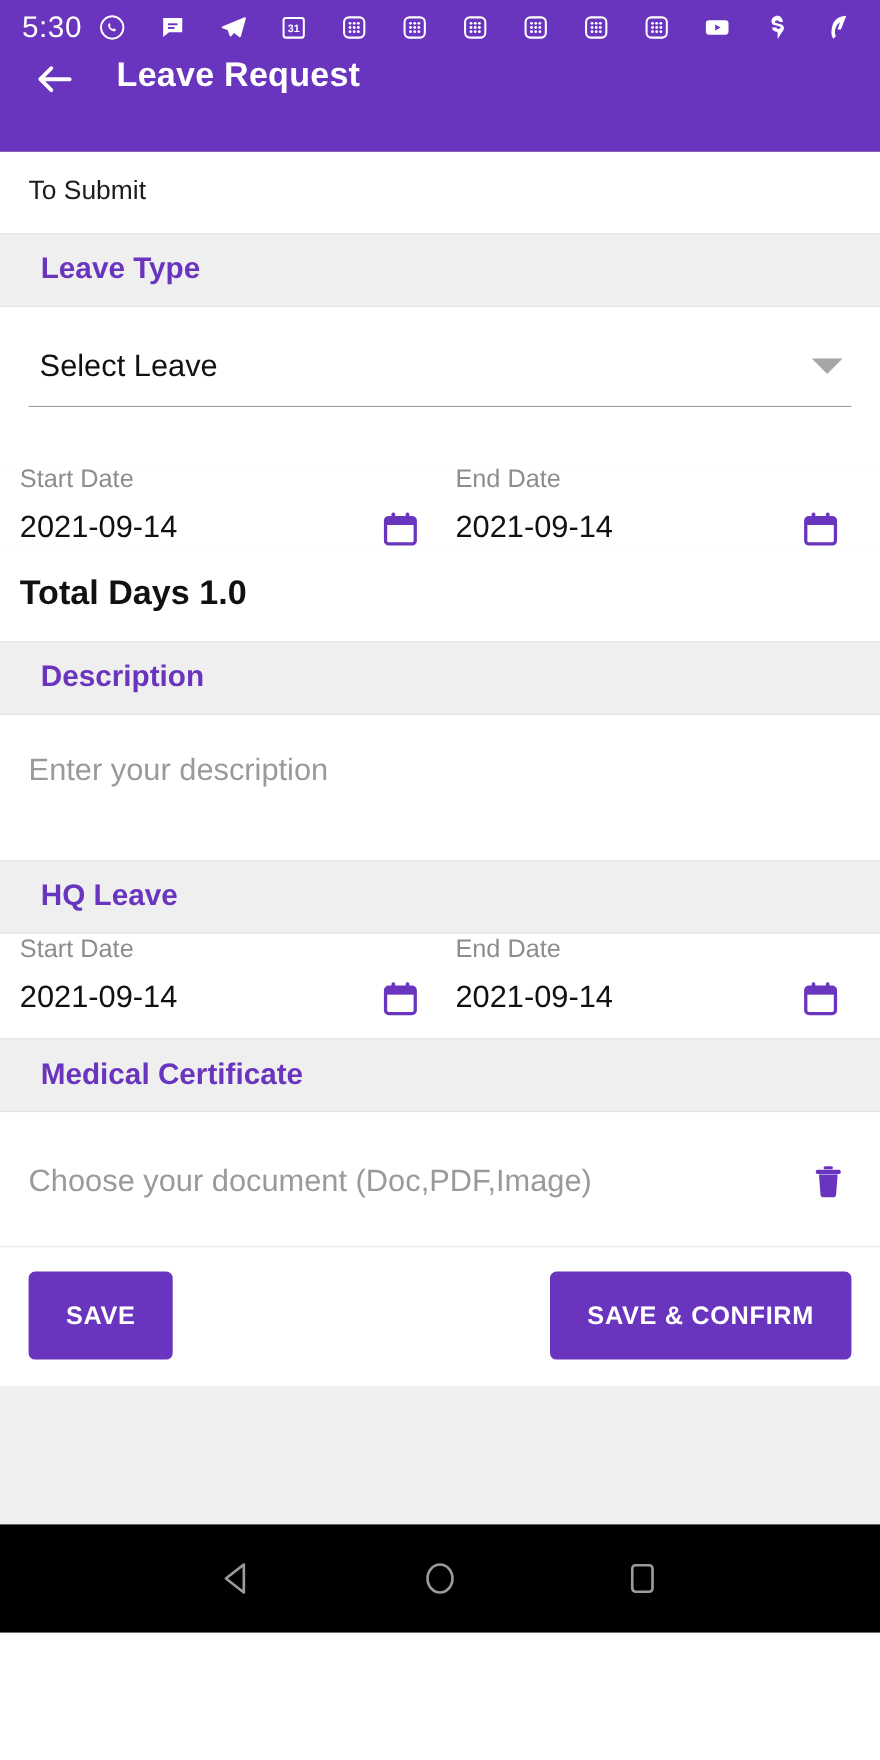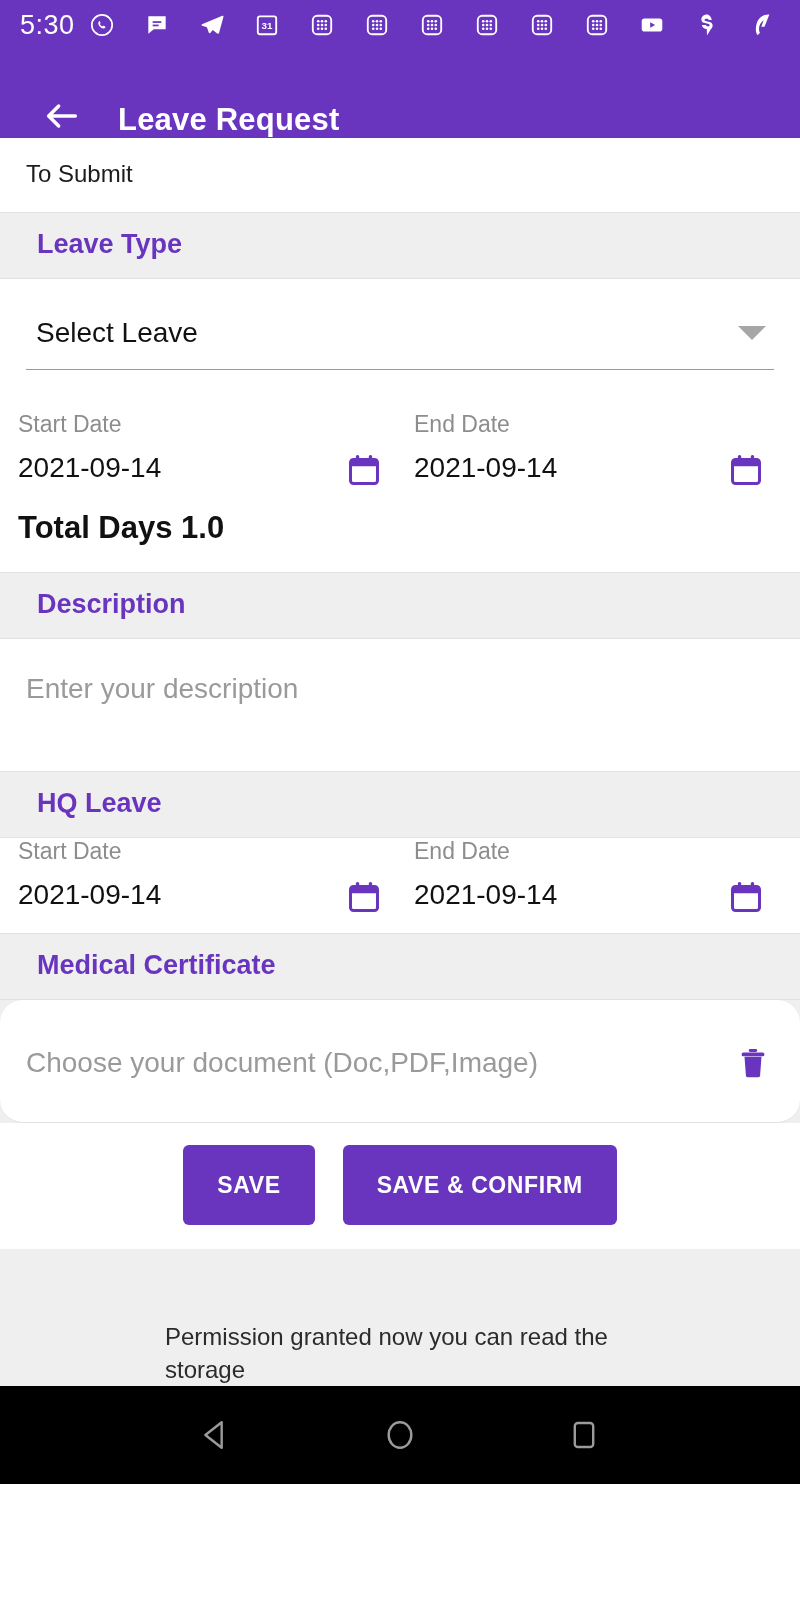--- a/index.html
+++ b/index.html
@@ -20,22 +20,22 @@
   .clock { font-size: 27px; font-weight: 400; letter-spacing: .5px; margin-right: 14px; }
   .sb-icons { display: flex; align-items: center; gap: 29px; flex: 1; }
   .sb-ic { width: 26px; height: 26px; display: block; }
   .sb-right { display: flex; align-items: center; gap: 12px; }
   .netspeed { display: flex; flex-direction: column; align-items: center; line-height: 1; }
   .netspeed .n1 { font-size: 17px; font-weight: 500; }
   .netspeed .n2 { font-size: 11px; font-weight: 500; letter-spacing: .3px; margin-top: 1px; }
 
   
   .appbar {
-    height: 88px; background: #6A35BE; display: flex; align-items: flex-end;
-    padding-left: 40px; flex: 0 0 88px;
+    height: 88px; background: #6A35BE; display: flex; align-items: flex-start;
+    padding-left: 28px; flex: 0 0 88px;
   }
   .back-btn { width: 44px; height: 44px; display: flex; align-items: center; justify-content: center; cursor: pointer; }
   .appbar-title {
     color: #fff; font-size: 31px; font-weight: 700; margin-left: 34px; letter-spacing: .2px;
   }
 
   
   .content { flex: 1 1 auto; background: #EFEFEF; display: flex; flex-direction: column; overflow: hidden; }
 
   .white { background: #ffffff; }
@@ -71,27 +71,27 @@
   .cal { width: 36px; height: 36px; flex: 0 0 36px; }
   .totaldays { font-size: 31px; font-weight: 700; color: #111; padding: 22px 18px 26px 18px; background:#fff; }
 
   
   .desc-area { background:#fff; padding: 34px 26px 66px 26px; }
   .desc-ph { font-size: 28px; color: #9a9a9a; }
 
   
   .doc-row {
     background:#fff; display:flex; align-items:center; justify-content:space-between;
-    padding: 44px 30px 40px 26px; border-bottom: 1px solid #E2E2E2; cursor: pointer; border-radius: 23px;
+    padding: 44px 30px 40px 26px; border-bottom: 1px solid #E2E2E2; cursor: pointer;
   }
   .doc-ph { font-size: 28px; color: #9a9a9a; }
   .trash { width: 34px; height: 38px; flex: 0 0 34px; }
 
   
-  .btn-row { background:#fff; display:flex; justify-content:center; gap: 28px; padding: 22px 26px 24px 26px; }
+  .btn-row { background:#fff; display:flex; justify-content:space-between; gap: 28px; padding: 22px 26px 24px 26px; }
   .btn {
     background:#6A35BE; color:#fff; border-radius:6px; font-size:23px; font-weight:700;
     letter-spacing:.6px; display:flex; align-items:center; justify-content:center;
     height: 80px; padding: 0 34px; cursor:pointer; border:none;
   }
 
   
   .toast-area { flex: 1 1 auto; background:#EFEFEF; display:flex; justify-content:center; padding-top: 72px; }
   .toast { font-size: 24px; color: #2b2b2b; line-height: 1.35; max-width: 470px; }
 
@@ -350,23 +350,20 @@
         <rect x="4" y="4.6" width="16" height="2.6" rx="1.1" fill="#6A35BE"></rect>
         <path d="M6 7.6h12l-1 13.2a1.4 1.4 0 0 1-1.4 1.3H8.4A1.4 1.4 0 0 1 7 20.8z" fill="#6A35BE"></path>
       </svg>
     </div>
 
     <div class="btn-row">
       <button class="btn">SAVE</button>
       <button class="btn">SAVE &amp; CONFIRM</button>
     </div>
 
-    <div class="toast-area">
-      <div class="toast">Permission granted now you can read the storage</div>
-    </div>
   </div>
 
   <div class="navbar">
     <svg class="nav-ic" viewBox="0 0 24 24">
       <path d="M16 3 4.5 12 16 21z" fill="none" stroke="#9b9b9b" stroke-width="1.7" stroke-linejoin="round"></path>
     </svg>
     <svg class="nav-ic" viewBox="0 0 24 24">
       <ellipse cx="12" cy="12" rx="8" ry="9" fill="none" stroke="#9b9b9b" stroke-width="1.7"></ellipse>
     </svg>
     <svg class="nav-ic" viewBox="0 0 24 24">

